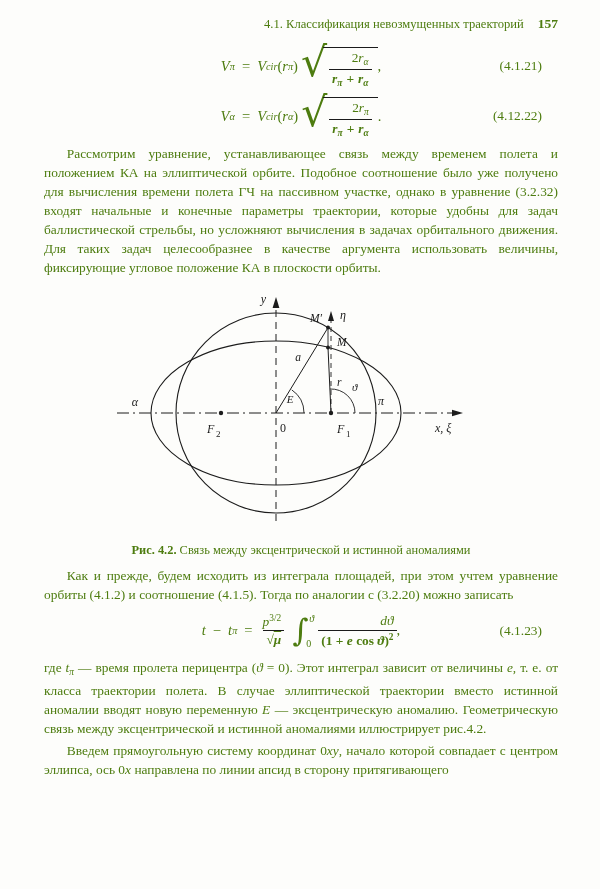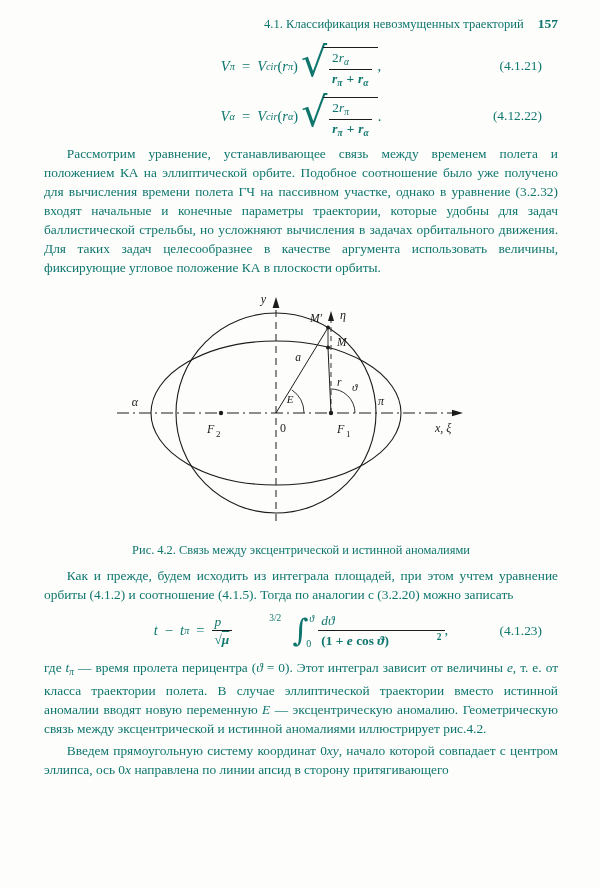--- a/index.html
+++ b/index.html
@@ -3,47 +3,47 @@
 <meta charset="utf-8">
 <style>
   html, body { margin:0; padding:0; background:#ffffff; }
   .page {
     position:relative;
     width:600px; height:889px;
     box-sizing:border-box;
     padding:16px 42px 20px 44px;
     background:#fdfdfb;
     font-family:"Liberation Serif","DejaVu Serif",serif;
-    color:#0f766e;
+    color:#4d7c0f;
     overflow:hidden;
   }
   
   .runhead { display:flex; justify-content:flex-end; align-items:baseline;
              gap:14px; font-size:12.6px; margin-bottom:12px; }
   .runhead .sec { font-style:normal; }
   .runhead .num { font-weight:bold; font-size:13.5px; }
 
   
   .para { font-size:13.4px; line-height:19px; text-align:justify; margin:0 0 3px 0; }
   .para.indent { text-indent:1.7em; }
   .var { font-style:italic; }
   .it  { }
   .sub { font-size:0.7em; vertical-align:-0.28em; }
-  .sup { font-size:0.7em; vertical-align:0.5em;margin-left:48px; }
+  .sup { font-size:0.7em; vertical-align:0.5em; }
 
   
   .eq-row { position:relative; display:flex; justify-content:center;
             align-items:center; margin:5px 0 5px 0; font-size:14.6px;
             font-style:normal; min-height:44px; }
   .eq-content { display:inline-flex; align-items:center; }
   .eq-op { margin:0 7px; }
   .den-op { margin:0 4px; }
   .eq-tag { position:absolute; right:16px; top:50%; transform:translateY(-50%);
             font-size:13.4px; }
-  .frac { display:inline-flex; flex-direction:column; align-items:flex-start;
+  .frac { display:inline-flex; flex-direction:column; align-items:flex-end;
           text-align:center; font-size:13.4px; line-height:1.2;
           vertical-align:middle; }
   .frac .num { padding:0 3px 1px 3px; }
   .frac .den { border-top:1.2px solid #1b1b1b; padding:1px 3px 0 3px;font-weight:bold; }
   .sqrt { display:inline-flex; align-items:flex-start; margin-left:3px; }
   .sqrt-sign { font-size:41px; line-height:0.92; font-style:normal;
                margin-right:-4px; font-family:"DejaVu Serif",serif; }
   .radicand { border-top:1.4px solid #1b1b1b; margin-top:3px;
               padding:2px 6px 0 6px; }
   .int-wrap { display:inline-flex; align-items:center; margin:0 4px 0 8px; }
@@ -51,21 +51,21 @@
   .int-lims { display:flex; flex-direction:column; justify-content:space-between;
               height:36px; font-size:10px; margin-left:1px; }
   .int-lims .up { font-style:italic; }
   .int-lims .lo { font-style:normal; transform:translateX(-3px); }
   .ovl { text-decoration:overline; }
 
   
   .figure-block { text-align:center; margin:8px 0 6px 0; }
   .figure-block svg { display:block; margin:0 auto; }
   .caption { text-align:center; font-size:12.4px; margin:2px 0 8px 0; }
-  .caption .cap-label { font-weight:normal; }
+  .caption .cap-label { font-weight:bold; }
 
   svg text { font-family:"Liberation Serif","DejaVu Serif",serif; fill:#1b1b1b; }
   .svg-it { font-style:italic; }
 </style>
 </head>
 <body>
 
 <div class="page">
 
   <div class="runhead">

